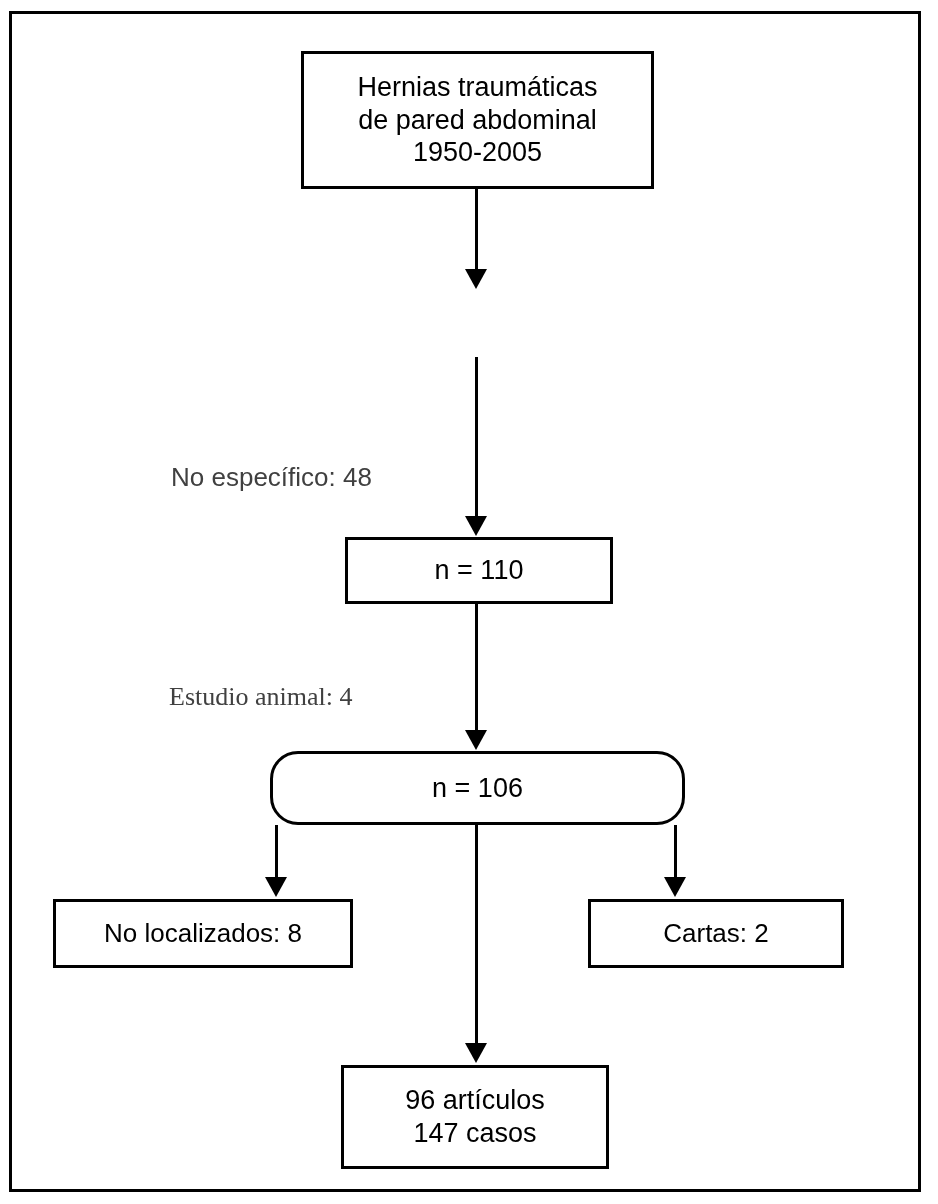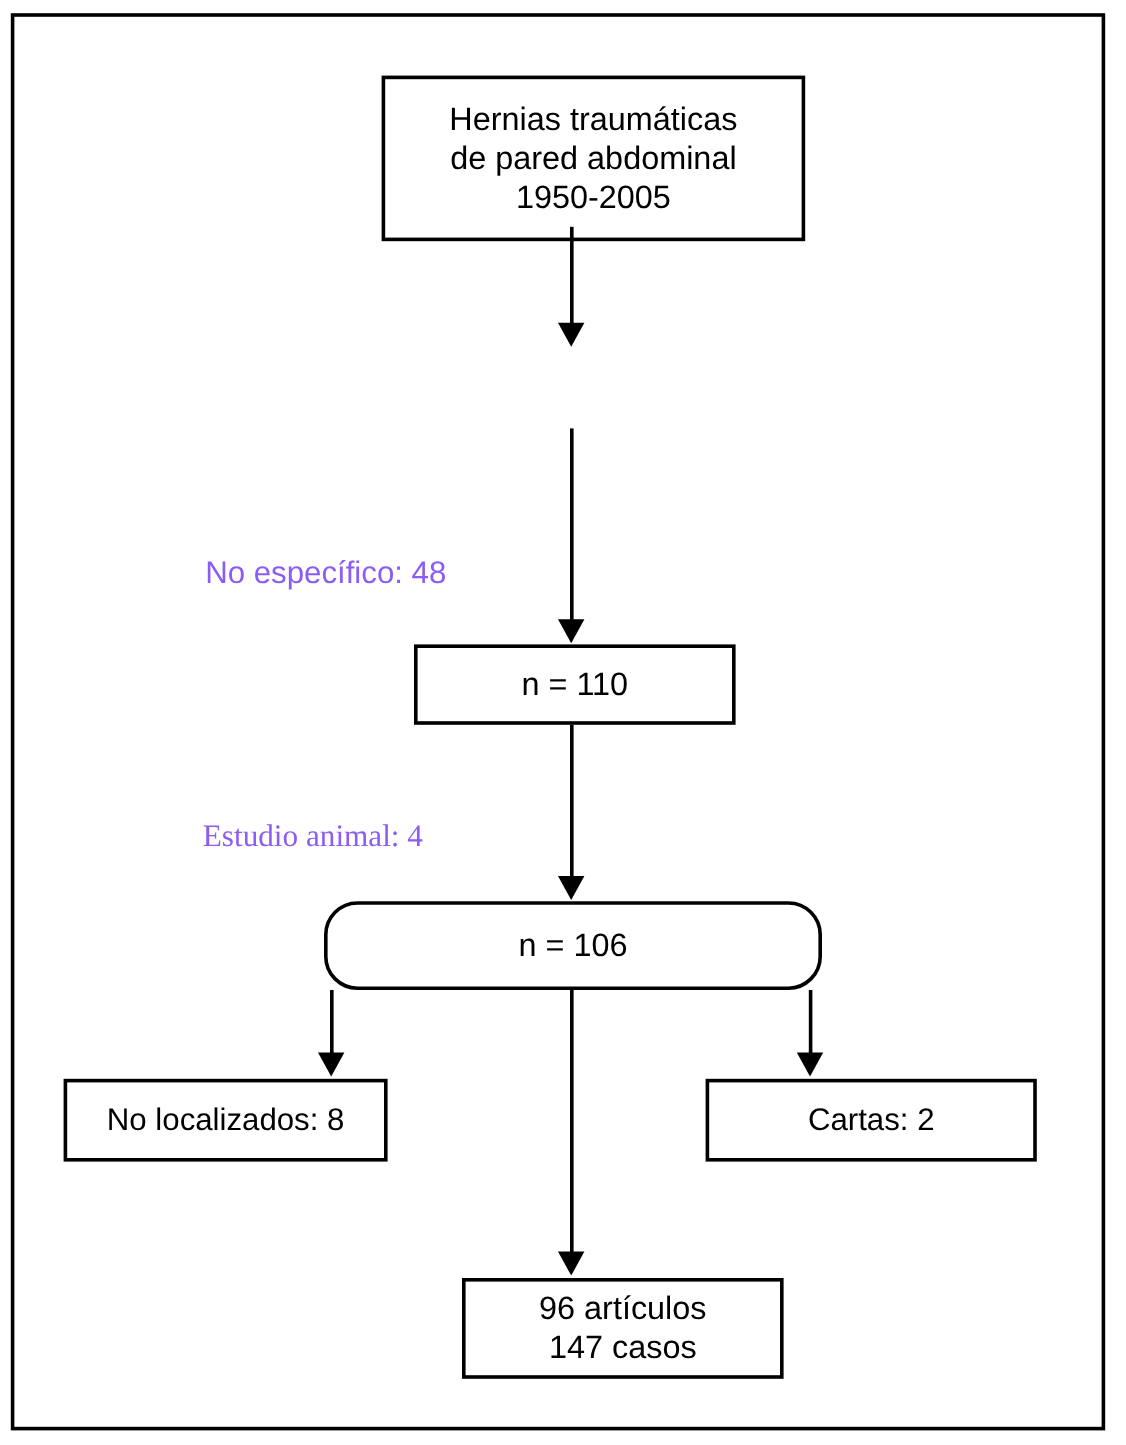--- a/index.html
+++ b/index.html
@@ -40,21 +40,21 @@
     line-height: 1.22;
     white-space: pre-line;
   }
   .node-text {
     display: block;
     white-space: pre-line;
     padding: 0 6px;
   }
   .flabel {
     position: absolute;
-    color: #8b5cf6;
+    color: #404040;
     white-space: nowrap;
     text-align: left;
   }
   
   .vline {
     position: absolute;
     width: 3px;
     background: #000000;
   }
   .arrowhead {
@@ -65,21 +65,21 @@
     border-right: 11px solid transparent;
     border-top: 20px solid #000000;
   }
 </style>
 </head>
 <body>
 
 <div id="canvas">
   <div class="frame">
 
-    <div class="node" style="left:306px; top:37px; width:353px; height:138px; font-size:27px;margin-top:12px;">
+    <div class="node" style="left:289px; top:37px; width:353px; height:138px; font-size:27px;">
       <span class="node-text">Hernias traumáticas
 de pared abdominal
 1950-2005</span>
     </div>
 
     <div class="vline" style="left:463px; top:175px; height:83px;"></div>
     <div class="arrowhead" style="left:453px; top:255px;"></div>
 
 
     <div class="flabel" style="left:159px; top:448px; font-size:26px;">No específico: 48</div>
@@ -102,27 +102,27 @@
 
     <div class="vline" style="left:263px; top:811px; height:55px;"></div>
     <div class="arrowhead" style="left:253px; top:863px;"></div>
 
     <div class="vline" style="left:662px; top:811px; height:55px;"></div>
     <div class="arrowhead" style="left:652px; top:863px;"></div>
 
     <div class="vline" style="left:463px; top:811px; height:221px;"></div>
     <div class="arrowhead" style="left:453px; top:1029px;"></div>
 
-    <div class="node" style="left:41px; top:885px; width:270px; height:69px; font-size:26px;">
+    <div class="node" style="left:41px; top:885px; width:300px; height:69px; font-size:26px;">
       <span class="node-text">No localizados: 8</span>
     </div>
 
-    <div class="node" style="left:576px; top:885px; width:276px; height:69px; font-size:26px;">
+    <div class="node" style="left:576px; top:885px; width:256px; height:69px; font-size:26px;">
       <span class="node-text">Cartas: 2</span>
     </div>
 
-    <div class="node" style="left:329px; top:1051px; width:268px; height:84px; font-size:27px;margin-left:44px;">
+    <div class="node" style="left:329px; top:1051px; width:268px; height:104px; font-size:27px;">
       <span class="node-text">96 artículos
 147 casos</span>
     </div>
 
   </div>
 </div>
 
 </body></html>

